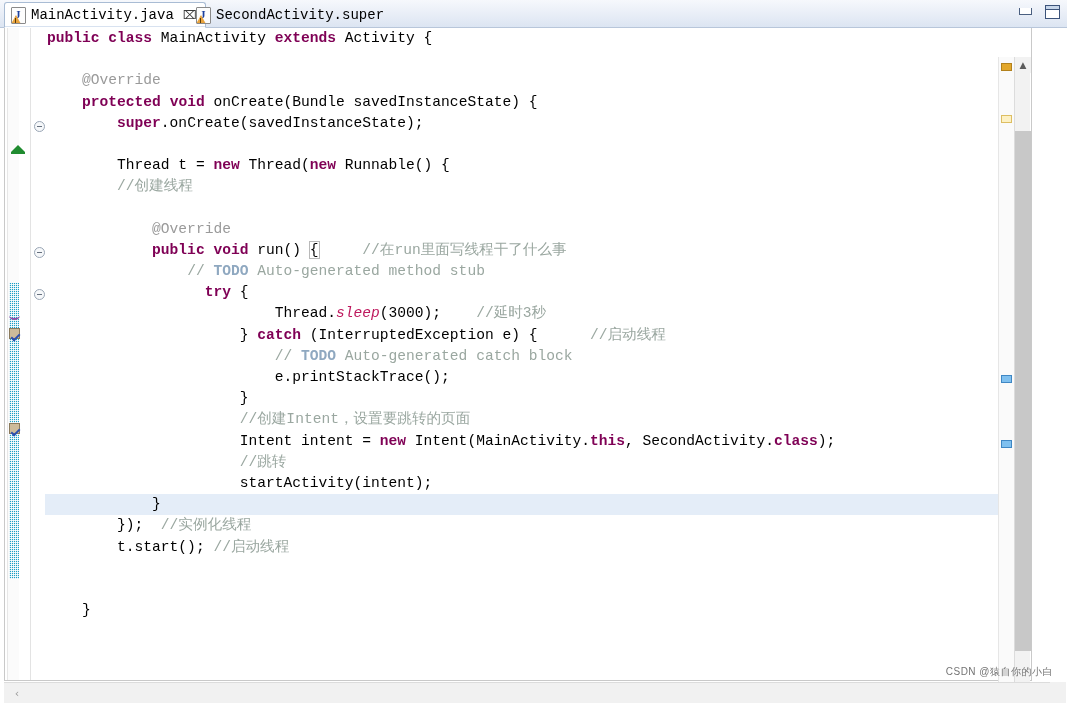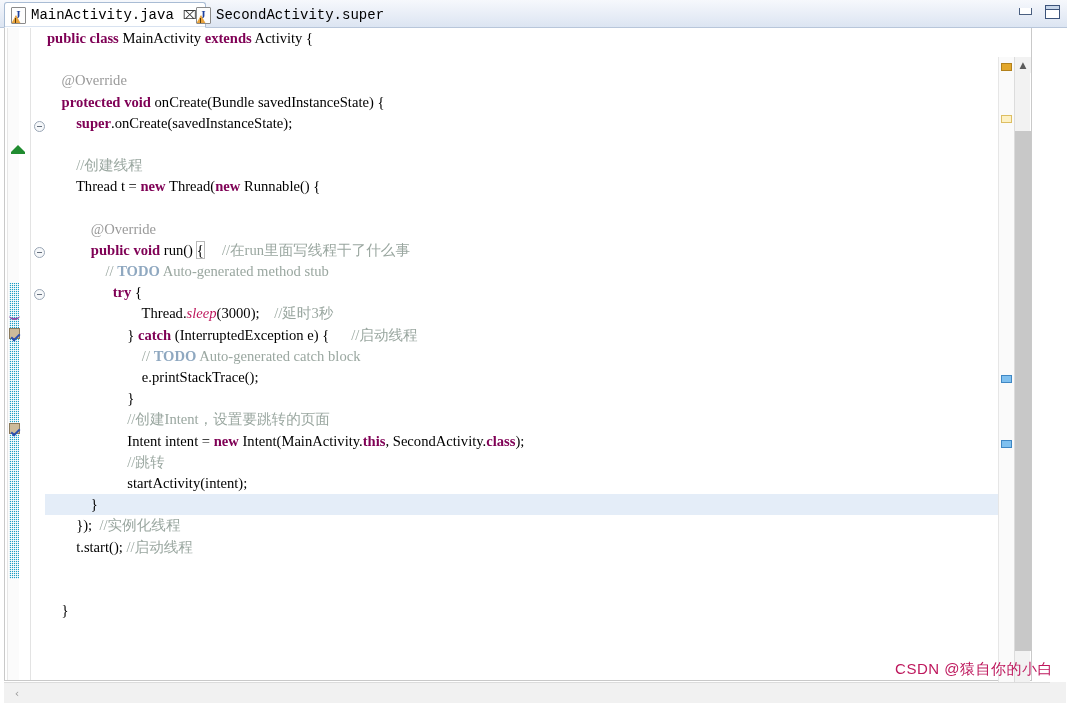--- a/index.html
+++ b/index.html
@@ -118,21 +118,21 @@
     content:"";position:absolute;left:2px;top:4px;width:5px;height:1px;background:#66707e;
   }
 
   
   .code{
     position:absolute;left:40px;top:0;right:0;bottom:0;
     overflow:hidden;background:#ffffff;
   }
   .line{
     position:relative;height:21.2px;line-height:21.2px;white-space:pre;
-    font-family:Liberation Serif, serif;
+    font-family:Liberation Mono, monospace;
     font-size:14.6px;color:#000000;padding-left:2px;
   }
   .line.hl{background:#e4edf8;}
   .kw{color:#7f0055;font-weight:bold;}
   .cm{color:#9aa7a0;}
   .todo{color:#8fa8c0;font-weight:bold;}
   .fld{color:#3b4ec8;font-style:italic;text-decoration:underline;}
   .stat{font-style:italic;color:#be185d;}
   .anno{color:#9a9a9a;}
   .brkt{outline:1px solid #b9b9b9;outline-offset:0px;}
@@ -168,21 +168,21 @@
   }
   .hs-left,.hs-right{
     position:absolute;top:0;width:18px;height:20px;display:flex;align-items:center;
     justify-content:center;color:#9b9b9b;font-size:11px;font-family:"DejaVu Sans",sans-serif;
   }
   .hs-left{left:4px;}
   .hs-right{right:2px;}
 
   
   .wm{
-    position:absolute;right:14px;bottom:24px;color:#be185d;font-size:15px;
+    position:absolute;right:14px;bottom:24px;color:#737373;font-size:10px;
     font-family:"Liberation Sans",sans-serif;letter-spacing:.5px;white-space:nowrap;
     pointer-events:none;
   }
   .corner{
     position:absolute;right:1px;bottom:0;width:16px;height:21px;background:#f1f1f1;
   }
 </style>
 </head>
 <body>
 
@@ -239,22 +239,22 @@
       <div class="fold" style="top:261px;"></div>
     </div>
 
     <div class="code" id="code-canvas">
         <div class="line"><span class="kw">public</span><span> </span><span class="kw">class</span><span> MainActivity </span><span class="kw">extends</span><span> Activity {</span></div>
         <div class="line">&nbsp;</div>
         <div class="line"><span>    </span><span class="anno">@Override</span></div>
         <div class="line"><span>    </span><span class="kw">protected</span><span> </span><span class="kw">void</span><span> onCreate(Bundle savedInstanceState) {</span></div>
         <div class="line"><span>        </span><span class="kw">super</span><span>.onCreate(savedInstanceState);</span></div>
         <div class="line">&nbsp;</div>
+        <div class="line"><span>        </span><span>Thread t = </span><span class="kw">new</span><span> Thread(</span><span class="kw">new</span><span> Runnable() {</span></div>
         <div class="line"><span>        </span><span class="cm">//创建线程</span></div>
-        <div class="line"><span>        </span><span>Thread t = </span><span class="kw">new</span><span> Thread(</span><span class="kw">new</span><span> Runnable() {</span></div>
         <div class="line">&nbsp;</div>
         <div class="line"><span>            </span><span class="anno">@Override</span></div>
         <div class="line"><span>            </span><span class="kw">public</span><span> </span><span class="kw">void</span><span> run() </span><span class="brkt">{</span><span>     </span><span class="cm">//在run里面写线程干了什么事</span></div>
         <div class="line"><span>                </span><span class="cm">// </span><span class="todo">TODO</span><span class="cm"> Auto-generated method stub</span></div>
         <div class="line"><span>                </span><span>  </span><span class="kw">try</span><span> {</span></div>
         <div class="line"><span>                        </span><span>  Thread.</span><span class="stat">sleep</span><span>(3000);    </span><span class="cm">//延时3秒</span></div>
         <div class="line"><span>                    </span><span>  } </span><span class="kw">catch</span><span> (InterruptedException e) {      </span><span class="cm">//启动线程</span></div>
         <div class="line"><span>                        </span><span class="cm">  // </span><span class="todo">TODO</span><span class="cm"> Auto-generated catch block</span></div>
         <div class="line"><span>                        </span><span>  e.printStackTrace();</span></div>
         <div class="line"><span>                    </span><span>  }</span></div>

